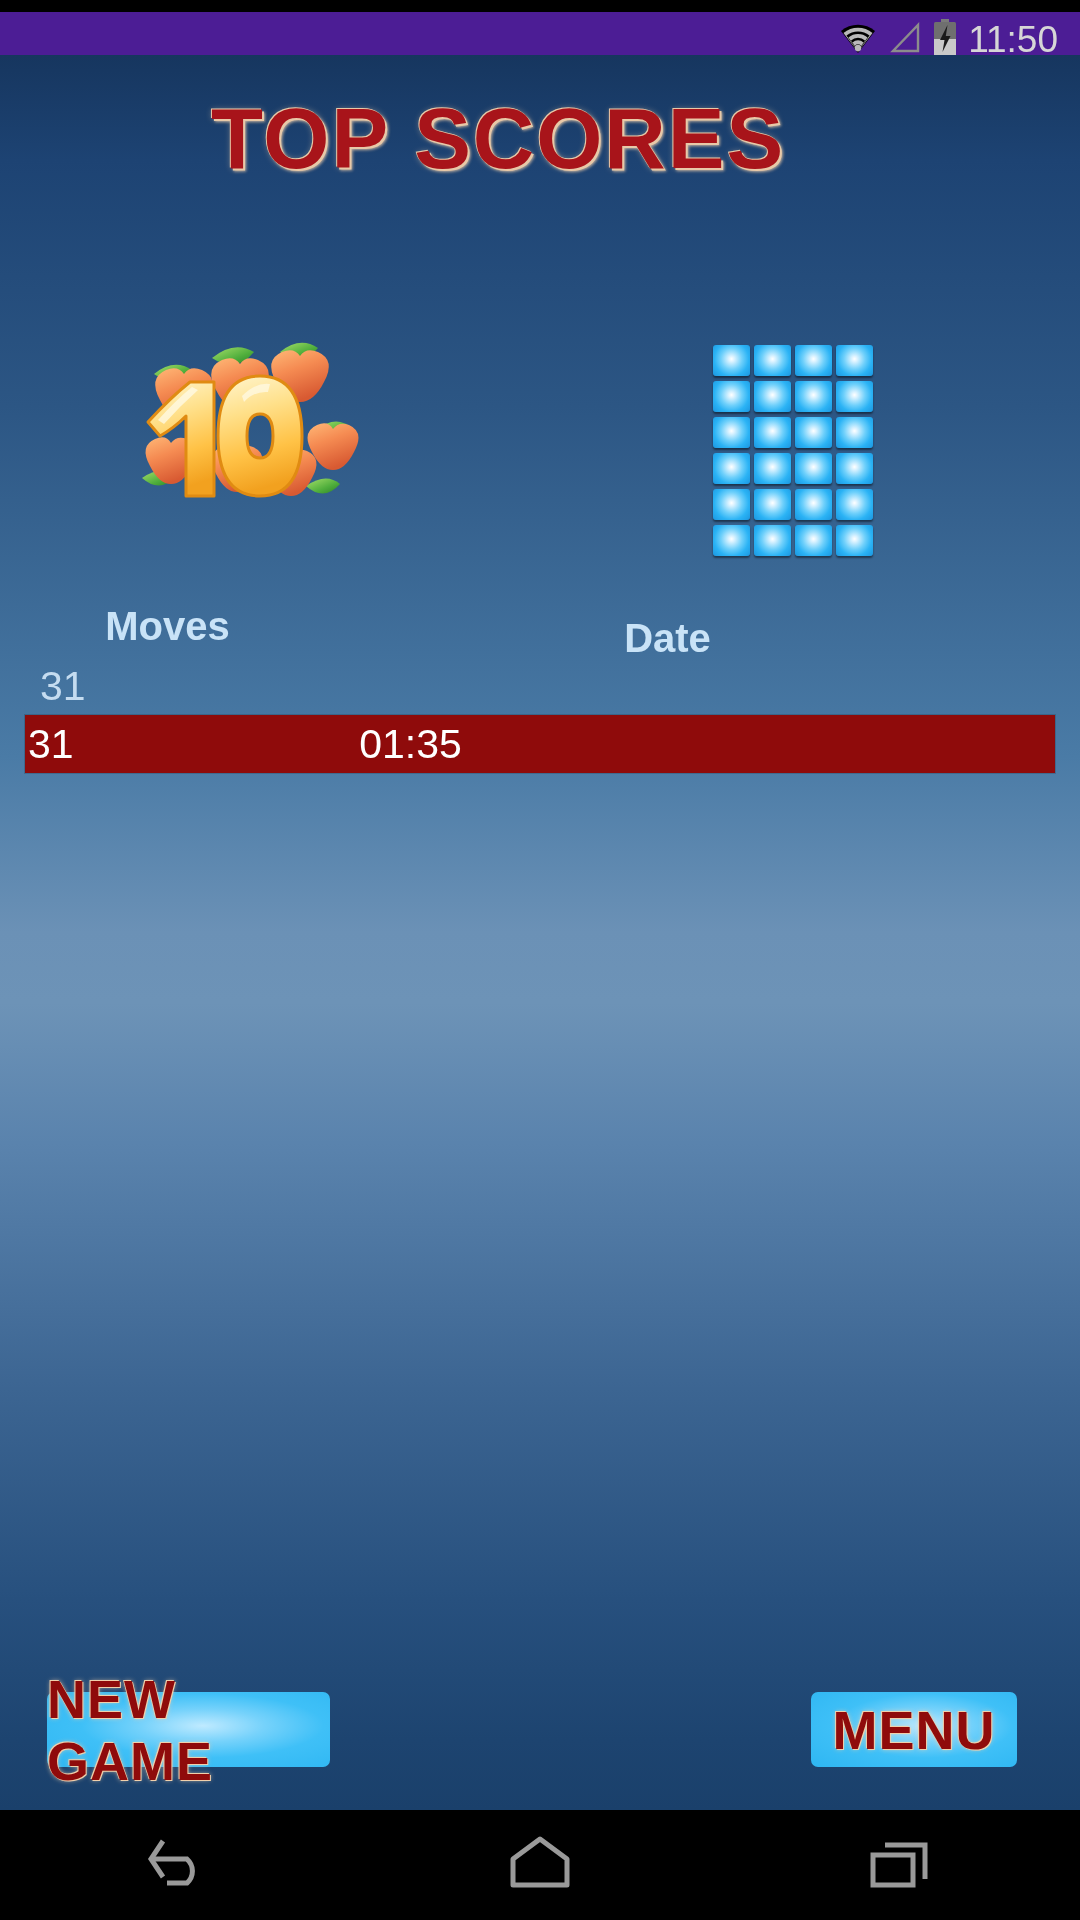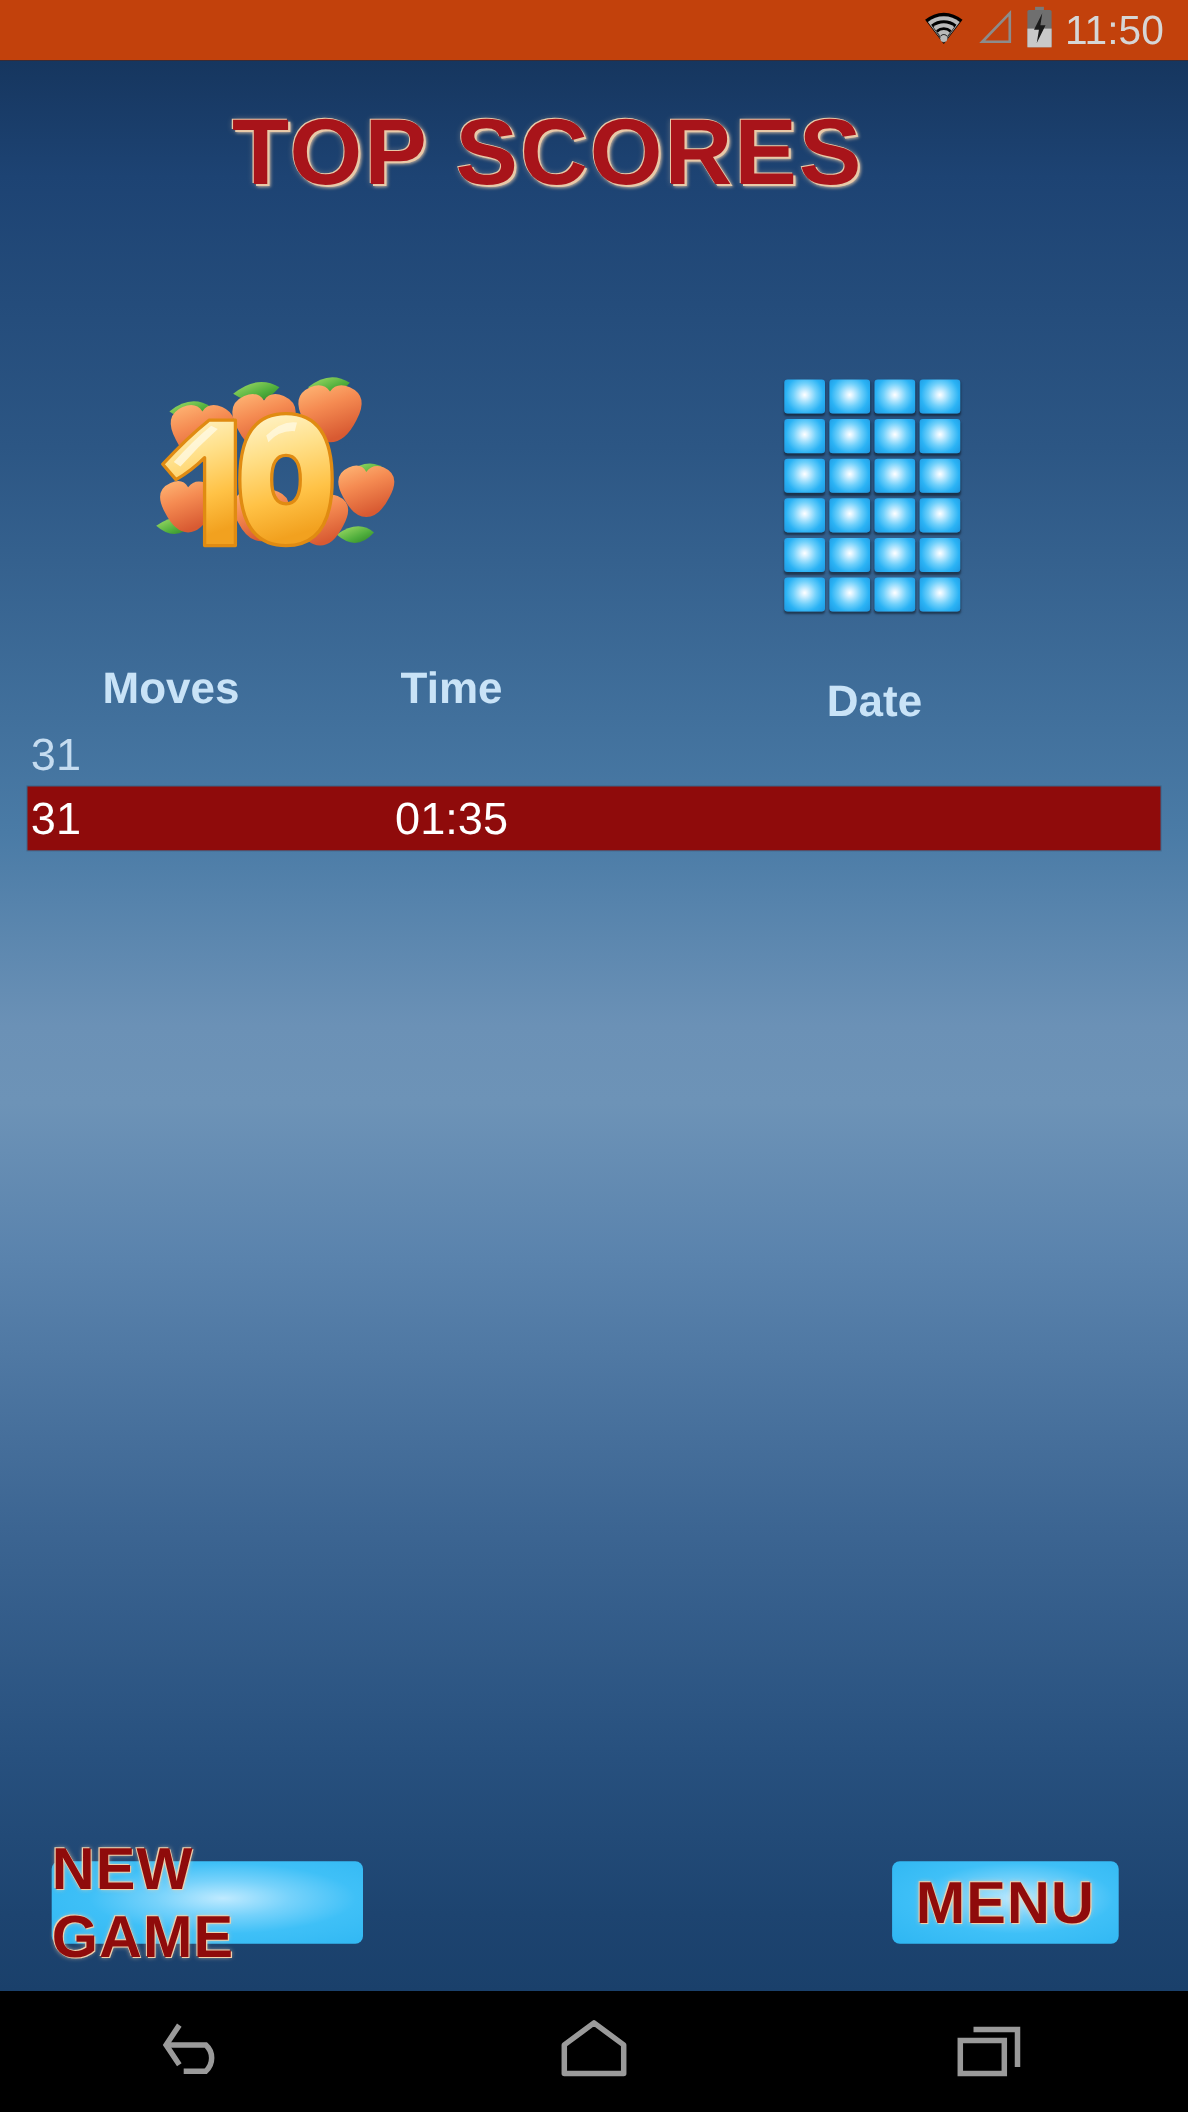--- a/index.html
+++ b/index.html
@@ -8,22 +8,22 @@
     background:#000;
     font-family:"Liberation Sans", sans-serif;
     overflow:hidden;
   }
 
   
   #device { position:relative; width:1080px; height:1920px; background:#000; }
 
   
   #status-bar {
-    position:absolute; left:0; top:0; width:1080px; height:55px;
-    background:#c2410c;
+    position:absolute; left:0; top:12px; width:1080px; height:55px;
+    background:#4c1d95;
     display:flex; align-items:center; justify-content:flex-end;
     padding-right:22px; gap:10px;text-align:center;
   }
   .sb-icon { display:block; }
   #status-clock {
     color:#d6d6d6; font-size:37px; font-weight:400;
     letter-spacing:0px; line-height:55px;
     font-family:"Liberation Sans", sans-serif;
   }
 
@@ -83,21 +83,21 @@
     box-shadow:0 2px 2px rgba(0,0,0,0.45);
   }
 
   
   #scores-table {
     position:absolute; left:0; top:540px; width:1080px;
   }
   .score-row {
     display:flex; align-items:center;
     height:58px;
-    padding:0 28px;
+    padding:0 40px;
   }
   .score-row .col-moves { width:255px; text-align:left; }
   .score-row .col-time  { width:255px; text-align:center; }
   .score-row .col-date  { flex:1;      text-align:center; }
 
   #table-head {
     height:62px;
     font-size:40px; font-weight:bold;
     color:#c9e3f7;
   }
@@ -265,21 +265,20 @@
       <div class="tile"></div>
       <div class="tile"></div>
       <div class="tile"></div>
       <div class="tile"></div>
     </div>
 
     <div id="scores-table">
 
       <div id="table-head" class="score-row">
         <span class="col-moves">Moves</span>
-        <span class="col-time">Time</span>
         <span class="col-date">Date</span>
       </div>
 
       <div class="score-row score-data">
         <span class="col-moves">31</span>
       </div>
 
       <div class="score-row score-data highlight">
         <span class="col-moves">31</span>
         <span class="col-time">01:35</span>

